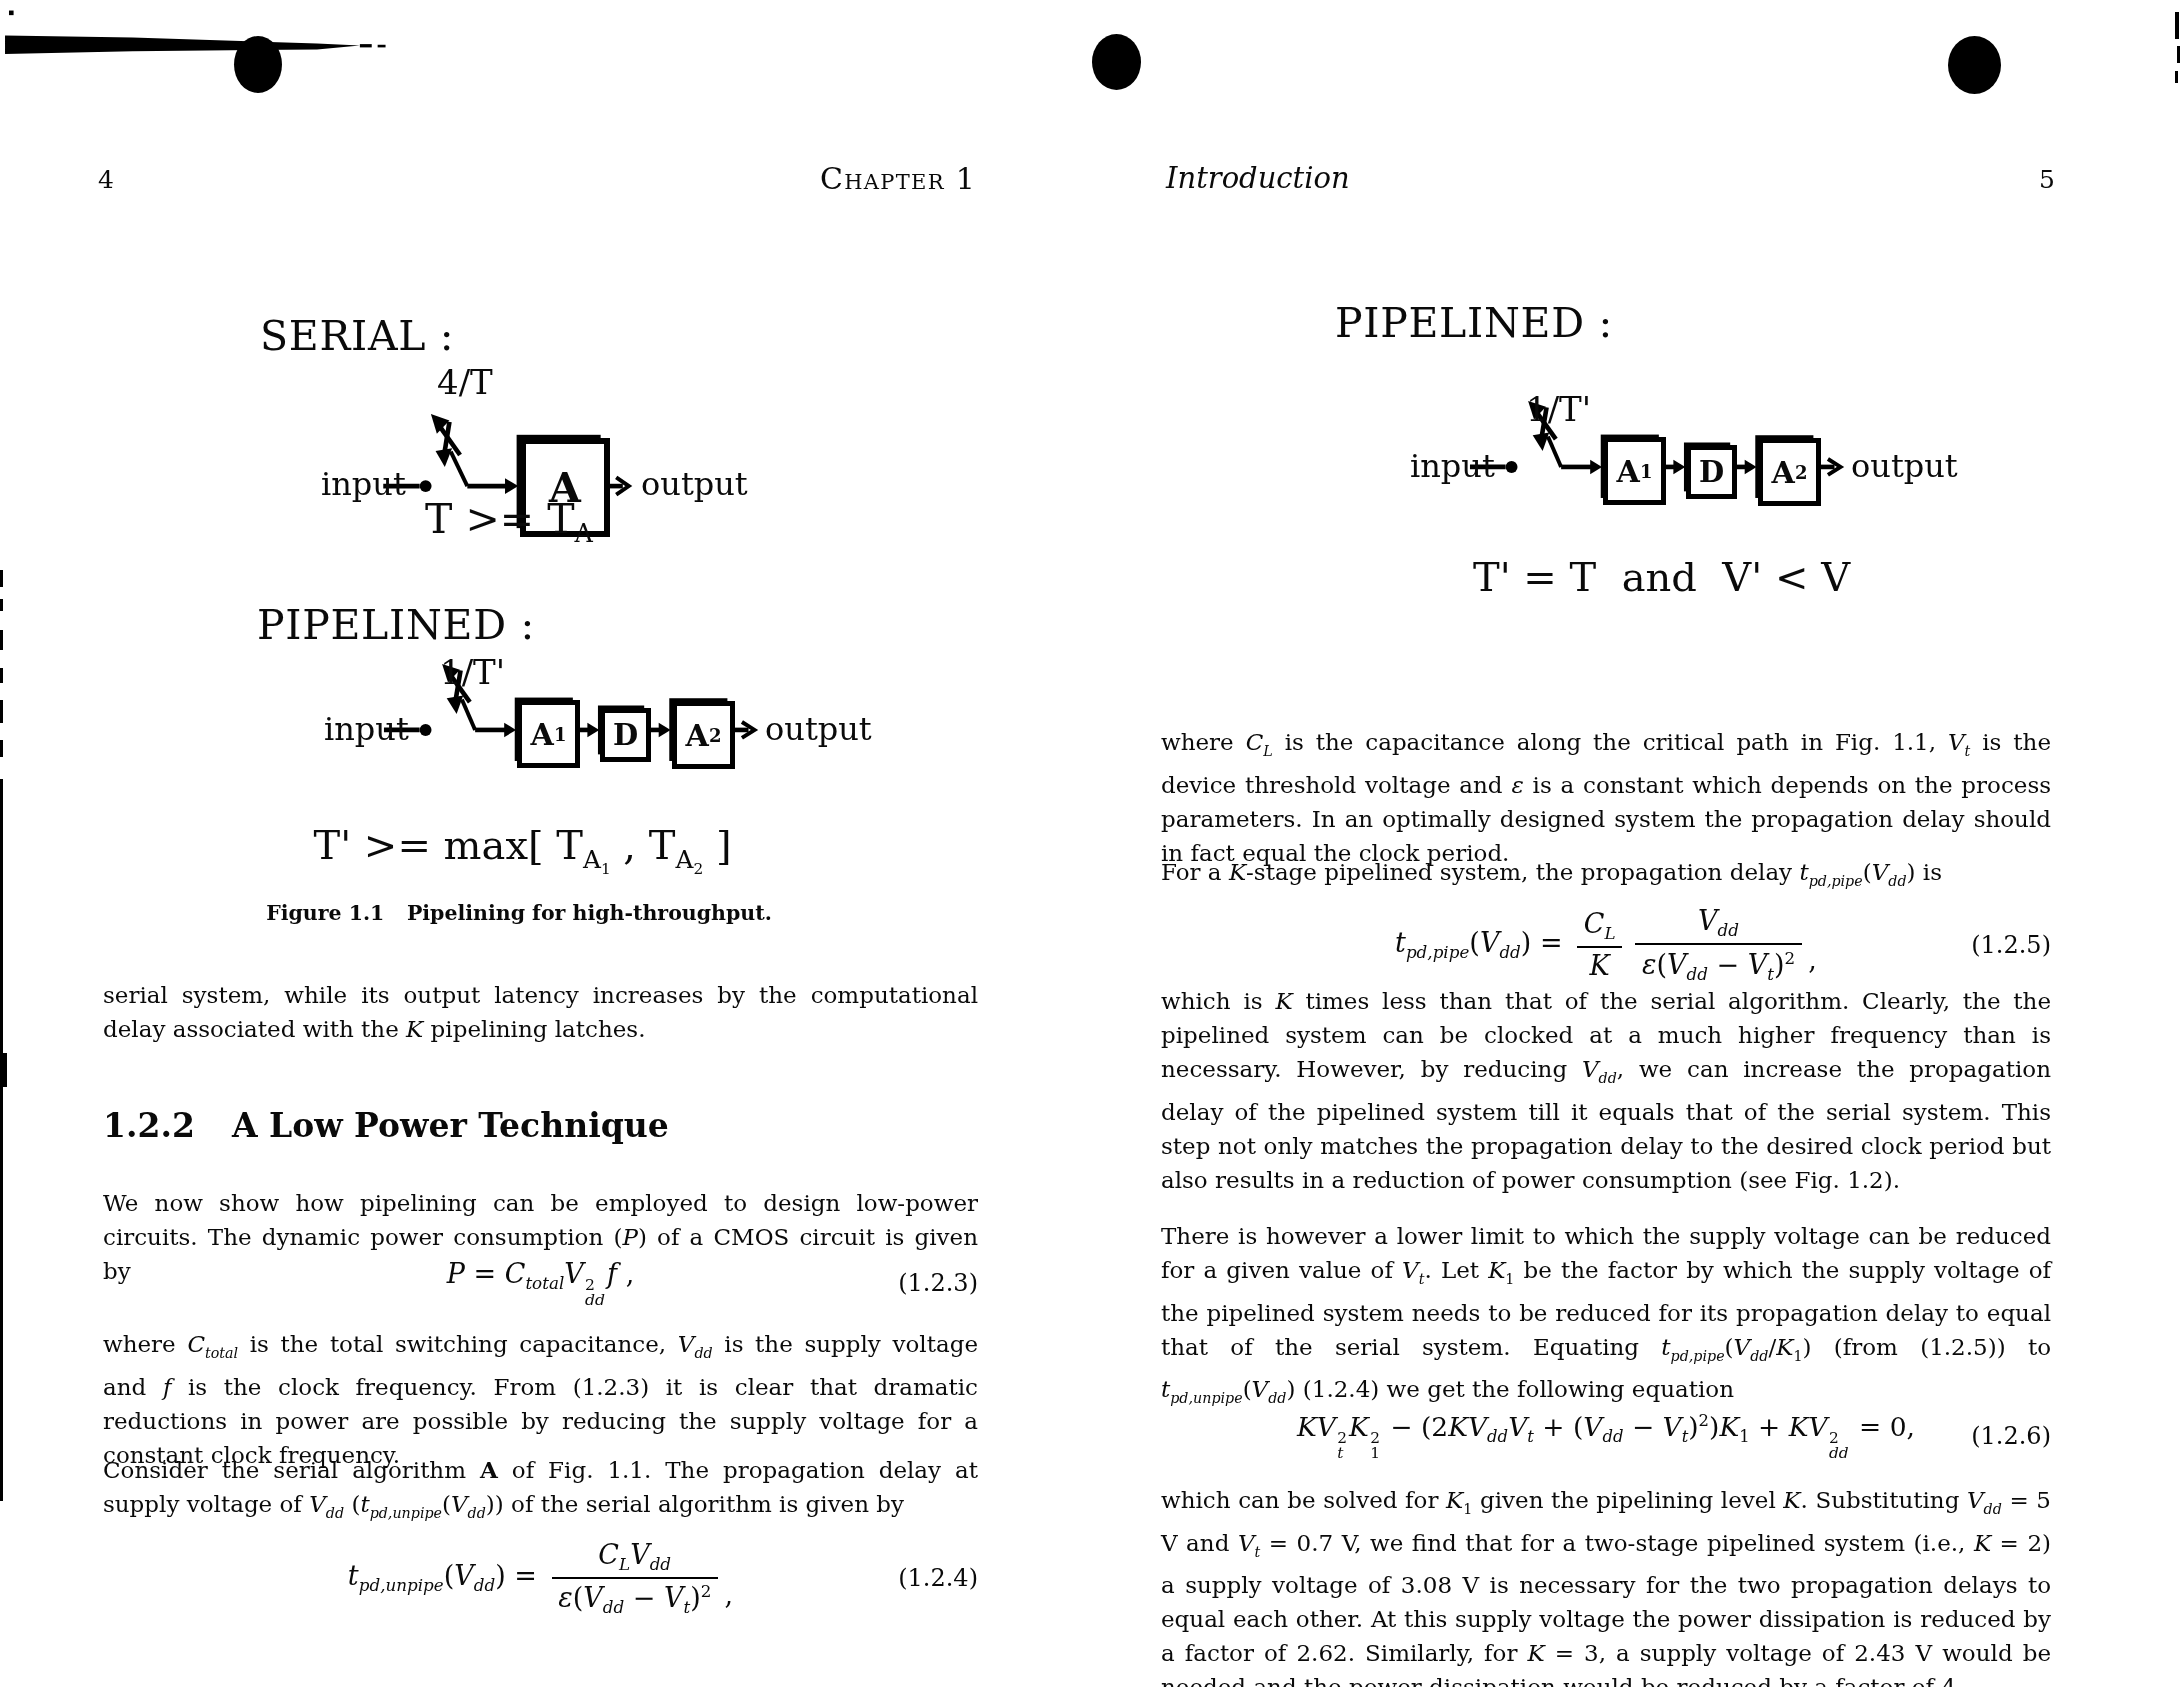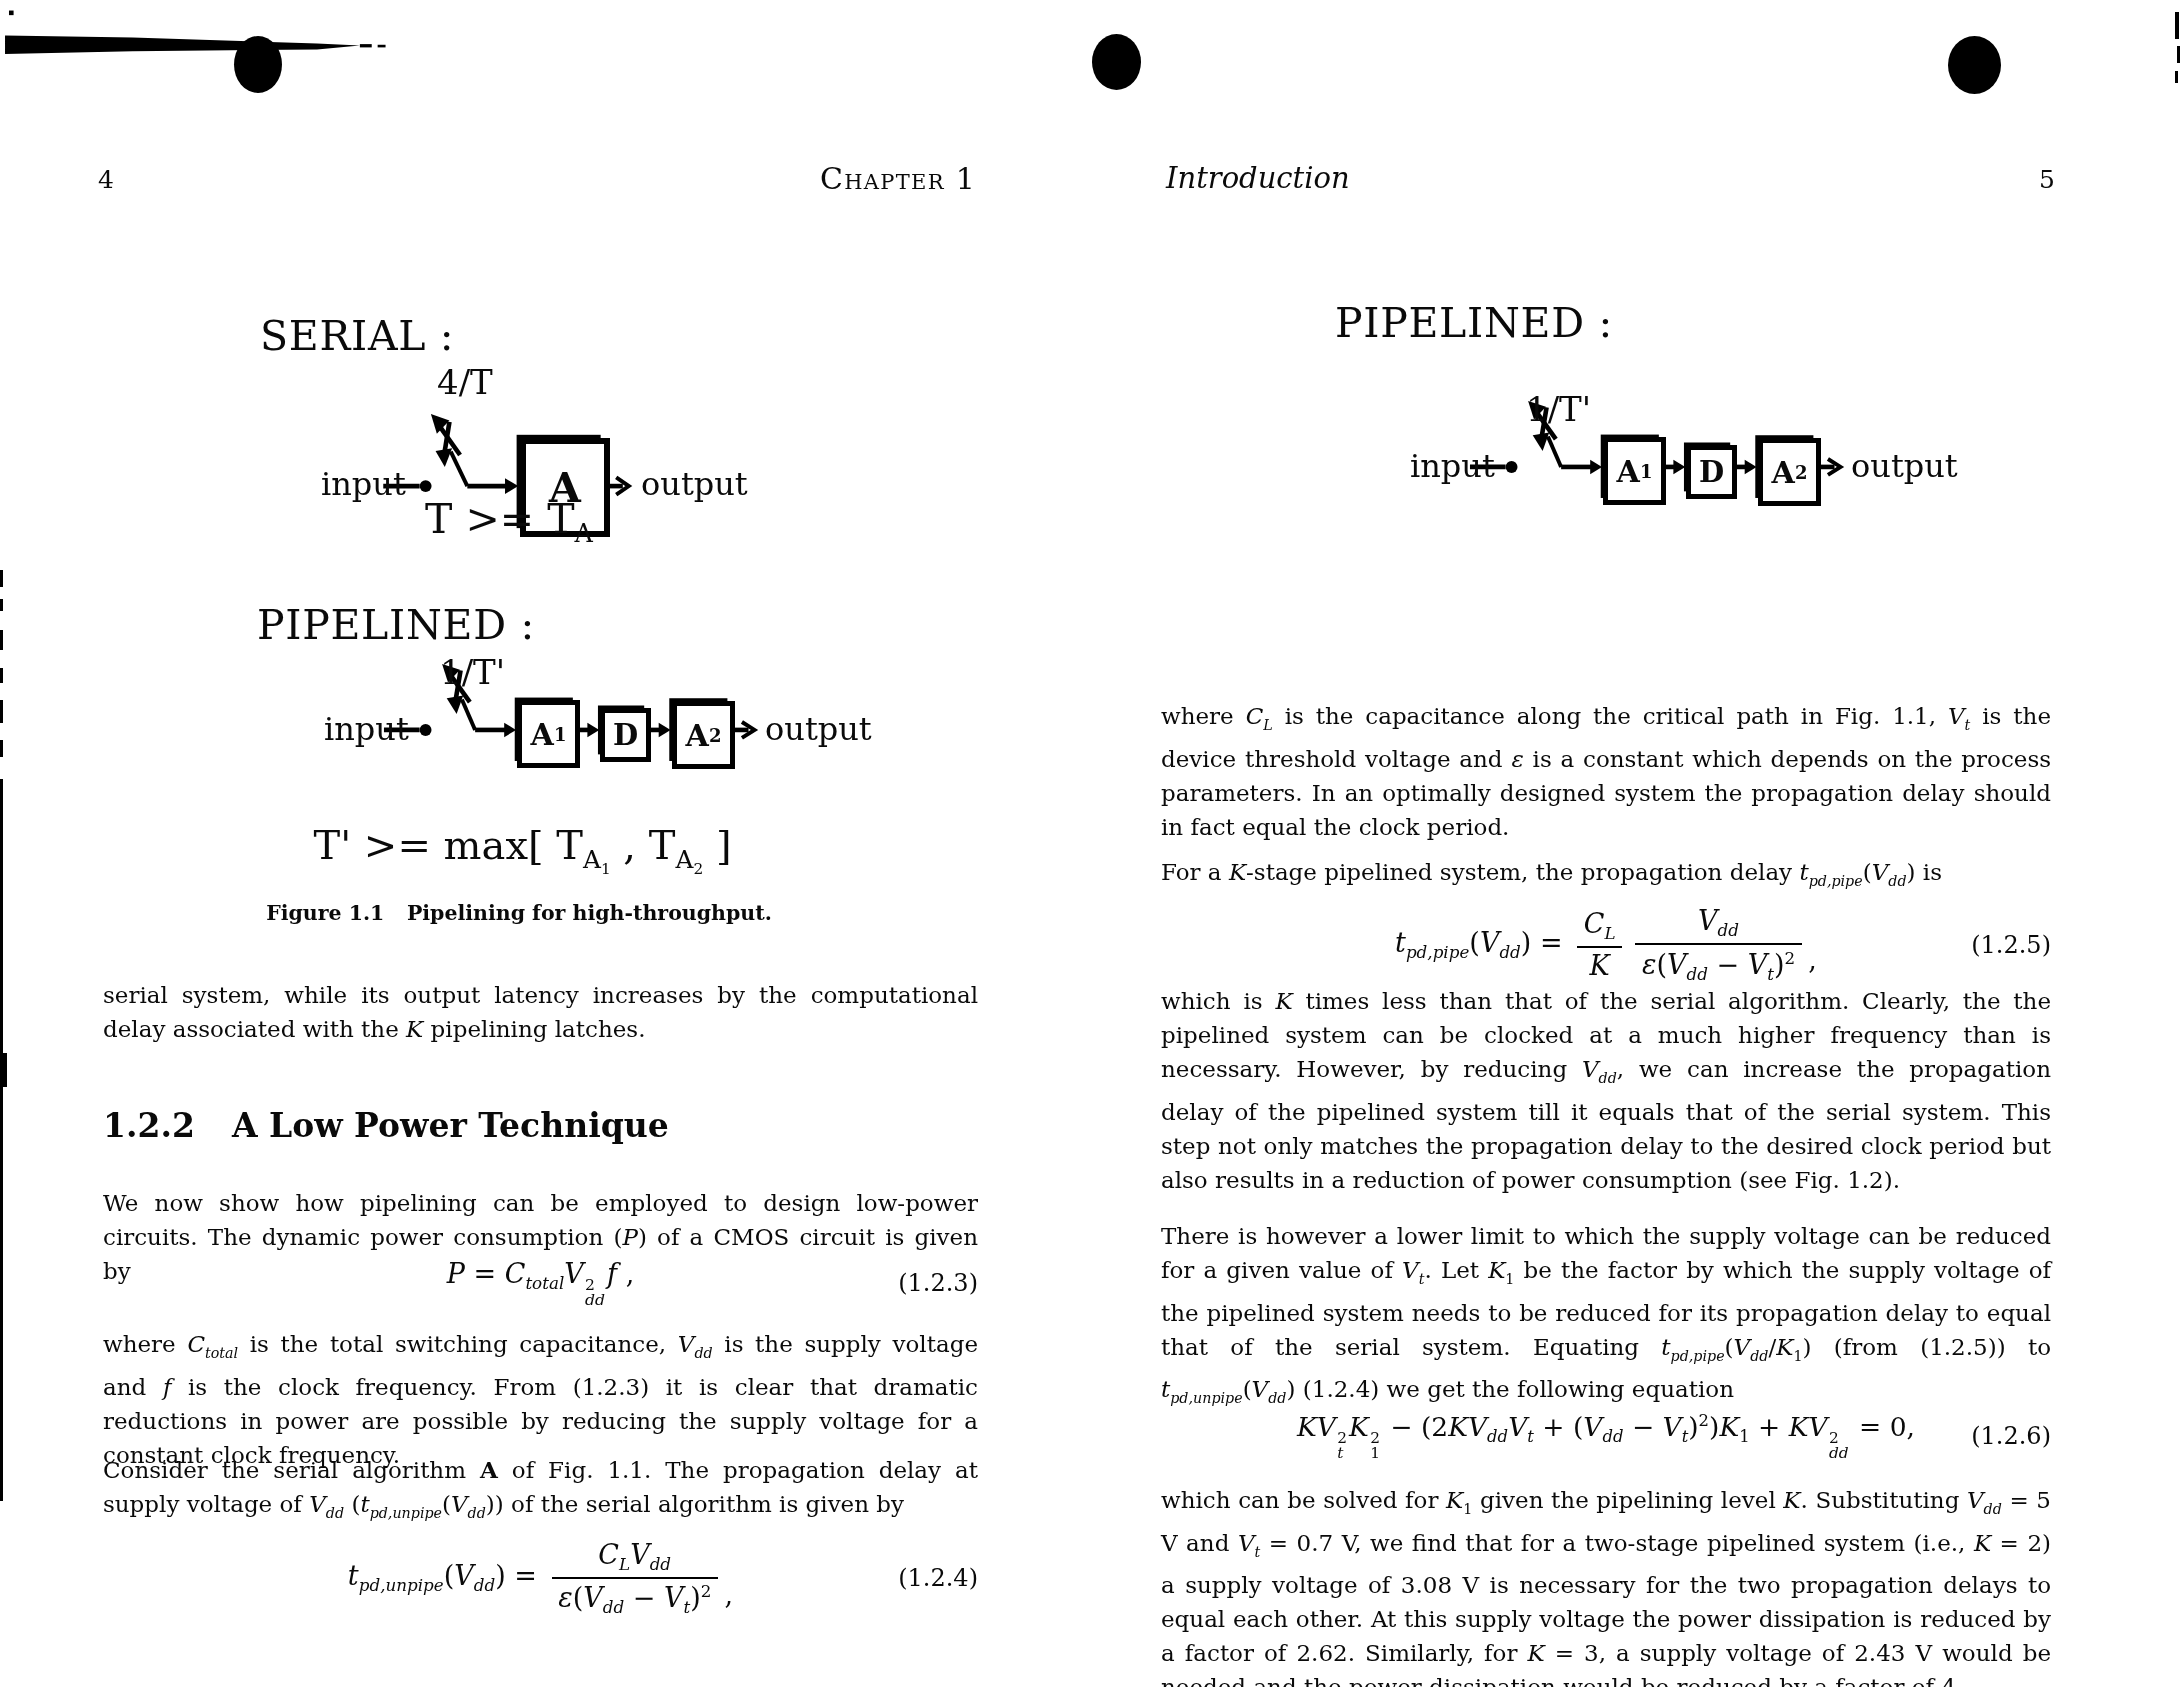--- a/index.html
+++ b/index.html
@@ -195,23 +195,24 @@
       <polyline points="662,106 681,118 662,130" fill="none" stroke="#000" stroke-width="6"></polyline>
     </svg>
     <div class="abs ratelabel" style="left:136px;top:0;">1/T'</div>
     <div class="abs iolabel" style="left:20px;top:58px;">input</div>
     <div class="blockbox" style="left:213px;top:48px;width:53px;height:58px;font-size:30px;">A<sub>1</sub></div>
     <div class="blockbox" style="left:296px;top:56px;width:41px;height:44px;font-size:29px;">D</div>
     <div class="blockbox" style="left:368px;top:49px;width:53px;height:58px;font-size:30px;">A<sub>2</sub></div>
     <div class="abs iolabel" style="left:461px;top:58px;">output</div>
   </div>
 
-
-
-  <div class="abs para" style="left:1161px;top:699px;width:890px;">where <i>C<sub>L</sub></i> is the capacitance along the critical path in Fig. 1.1, <i>V<sub>t</sub></i> is the device threshold voltage and <i>ε</i> is a constant which depends on the process parameters. In an optimally designed system the propagation delay should in fact equal the clock period.</div>
+  <div class="abs constraint" style="left:1390px;top:554px;width:543px;">T' = T &nbsp;and&nbsp; V' &lt; V</div>
+
+
+  <div class="abs para" style="left:1161px;top:725px;width:890px;">where <i>C<sub>L</sub></i> is the capacitance along the critical path in Fig. 1.1, <i>V<sub>t</sub></i> is the device threshold voltage and <i>ε</i> is a constant which depends on the process parameters. In an optimally designed system the propagation delay should in fact equal the clock period.</div>
 
   <div class="abs para" style="left:1161px;top:855px;width:890px;">For a <i>K</i>-stage pipelined system, the propagation delay <i>t<sub>pd,pipe</sub></i>(<i>V<sub>dd</sub></i>) is</div>
 
   <div class="abs eqrow" style="left:1161px;top:903px;width:890px;height:83px;">
     <span style="margin-right:8px;"><i>t<sub>pd,pipe</sub></i>(<i>V<sub>dd</sub></i>) =</span>
     <span class="frac">
       <span class="num"><i>C<sub>L</sub></i></span>
       <span class="den"><i>K</i></span>
     </span>
     <span class="frac">

